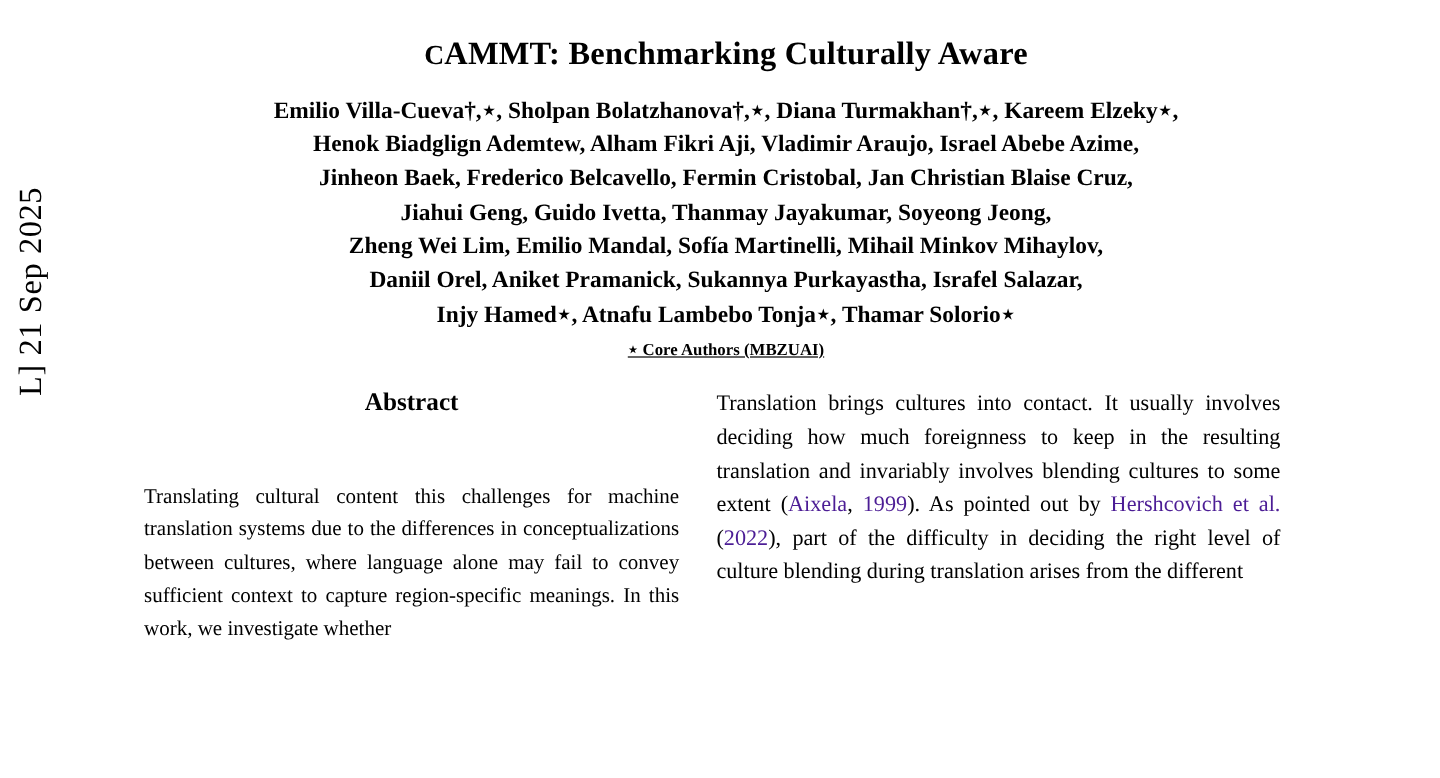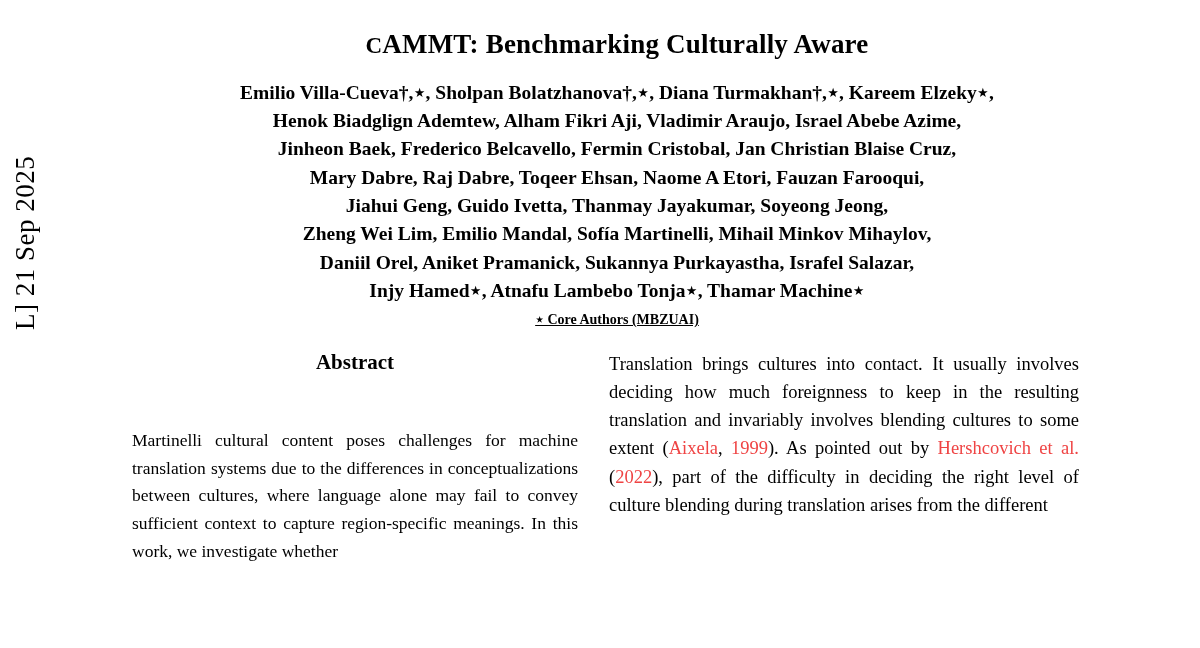--- a/index.html
+++ b/index.html
@@ -26,21 +26,21 @@
     transform-origin: left top;
     font-family: "Liberation Serif", serif;
     font-size: 27px;
     letter-spacing: 0.5px;
     white-space: nowrap;
     color: #000000;
   }
 
   .page {
     position: absolute;
-    left: 112px;
+    left: 100px;
     top: 0;
     width: 1010px;
     height: 648px;
   }
 
   .title {
     text-align: center;
     font-weight: bold;
     font-size: 27px;
     line-height: 1.22;
@@ -99,51 +99,50 @@
   }
   .section-head .num {
     display: inline-block;
     width: 28px;
   }
   .body-text {
     font-size: 18.5px;
     line-height: 1.52;
     text-align: justify;
   }
-  .cite-link { color: #ef4444; }
+  .cite-link { color: #4c1d95; }
 </style>
 </head>
 <body>
 
 <div class="arxiv-stamp">L]  21 Sep 2025</div>
 
 <div class="page">
 
   <div class="title">
     <div><span class="smallcap">C</span><span>AMMT: Benchmarking Culturally Aware</span></div>
   </div>
 
   <div class="authors">
     <div class="line">Emilio Villa-Cueva†,⋆, Sholpan Bolatzhanova†,⋆, Diana Turmakhan†,⋆, Kareem Elzeky⋆,</div>
     <div class="line">Henok Biadglign Ademtew, Alham Fikri Aji, Vladimir Araujo, Israel Abebe Azime,</div>
     <div class="line">Jinheon Baek, Frederico Belcavello, Fermin Cristobal, Jan Christian Blaise Cruz,</div>
-    <div class="line">Mary Dabre, Raj Dabre, Toqeer Ehsan, Naome A Etori, Fauzan Farooqui,</div>
     <div class="line">Jiahui Geng, Guido Ivetta, Thanmay Jayakumar, Soyeong Jeong,</div>
     <div class="line">Zheng Wei Lim, Emilio Mandal, Sofía Martinelli, Mihail Minkov Mihaylov,</div>
     <div class="line">Daniil Orel, Aniket Pramanick, Sukannya Purkayastha, Israfel Salazar,</div>
-    <div class="line">Injy Hamed⋆, Atnafu Lambebo Tonja⋆, Thamar Machine⋆</div>
+    <div class="line">Injy Hamed⋆, Atnafu Lambebo Tonja⋆, Thamar Solorio⋆</div>
   </div>
 
   <div class="corenote">⋆ Core Authors (MBZUAI)</div>
 
   <div class="columns">
 
     <div class="col">
       <div class="abstract-head">Abstract</div>
-      <div class="abstract-body">Martinelli cultural content poses challenges for machine translation systems due to the differences in conceptualizations between cultures, where language alone may fail to convey sufficient context to capture region-specific meanings. In this work, we investigate whether</div>
+      <div class="abstract-body">Translating cultural content this challenges for machine translation systems due to the differences in conceptualizations between cultures, where language alone may fail to convey sufficient context to capture region-specific meanings. In this work, we investigate whether</div>
     </div>
 
     <div class="col">
       <div class="body-text">
         <span>Translation brings cultures into contact. It usually involves deciding how much foreignness to keep in the resulting translation and invariably involves blending cultures to some extent (</span><span class="cite-link">Aixela</span><span>, </span><span class="cite-link">1999</span><span>). As pointed out by </span><span class="cite-link">Hershcovich et al.</span><span> (</span><span class="cite-link">2022</span><span>), part of the difficulty in deciding the right level of culture blending during translation arises from the different</span>
       </div>
     </div>
 
   </div>
 </div>

